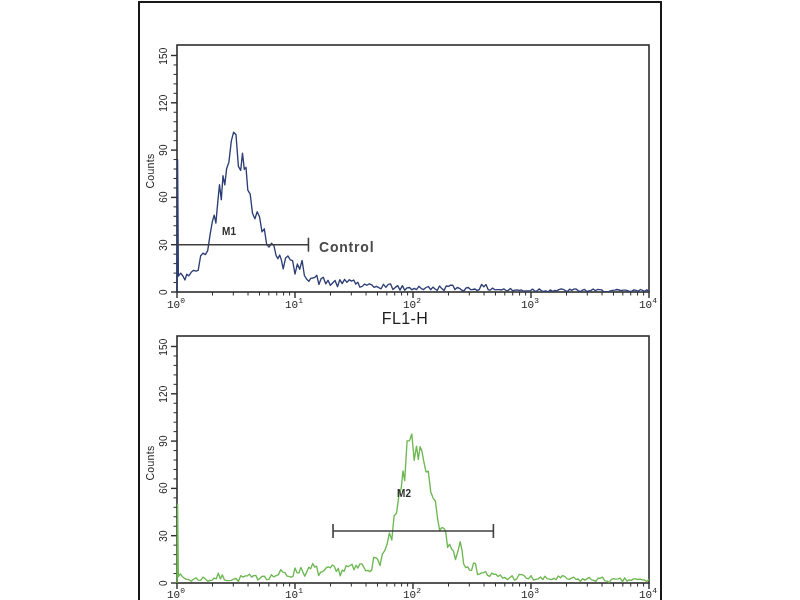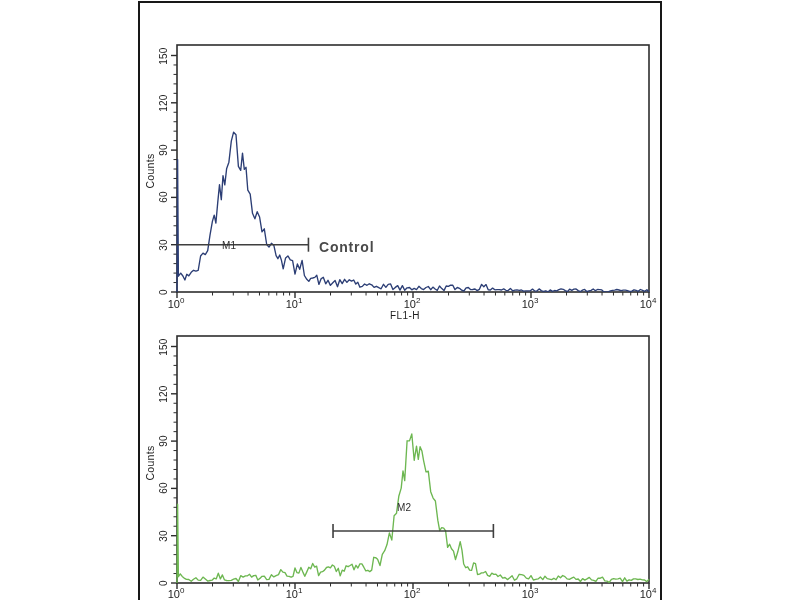--- a/index.html
+++ b/index.html
@@ -8,24 +8,24 @@
     font-family:"Liberation Sans", sans-serif;
   }
   .figure-border{
     position:absolute;left:138px;top:1px;width:520px;height:640px;
     border:2px solid #181818;background:#ffffff;
   }
   .canvas-svg{position:absolute;left:0;top:0;width:800px;height:600px;}
   .lbl{position:absolute;color:#1d1d1d;white-space:nowrap;}
   .ylab{transform:translate(-50%,-50%) rotate(-90deg);font-size:10px;letter-spacing:.2px;}
   .axis-title-y{transform:translate(-50%,-50%) rotate(-90deg);font-size:10.5px;letter-spacing:.3px;}
-  .xlab{transform:translate(-50%,0);font-size:11px;}
+  .xlab{transform:translate(-50%,0);font-size:11px;font-family:Liberation Mono, monospace;}
   .xlab sup{font-size:8px;}
-  .axis-title-x{transform:translate(-50%,0);font-size:10px;letter-spacing:.4px;}
-  .gate-label{transform:translate(-50%,-50%);font-size:10px;font-weight:400;color:#2e2e2e;margin-top:14px;}
+  .axis-title-x{transform:translate(-50%,0);font-size:16px;letter-spacing:.4px;}
+  .gate-label{transform:translate(-50%,-50%);font-size:10px;font-weight:700;color:#2e2e2e;}
   .annotation{transform:translate(0,-50%);font-size:14px;font-weight:700;color:#4a4a4a;letter-spacing:.8px;text-align:center;}
 </style>
 </head>
 <body>
 
 <div class="stage">
 
   <div class="figure-border"></div>
 
   <svg class="canvas-svg" id="fig-svg" width="800" height="600" viewBox="0 0 800 600">

